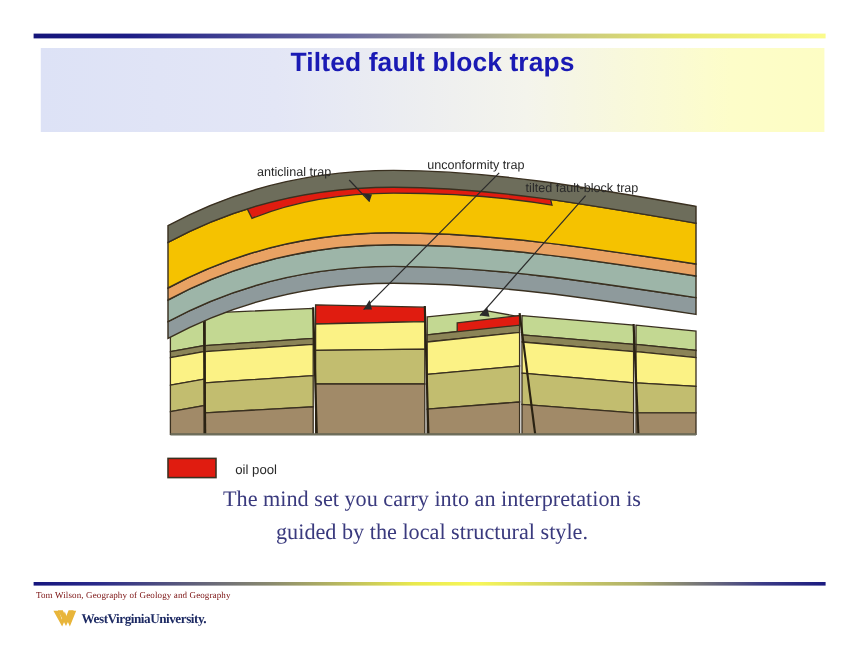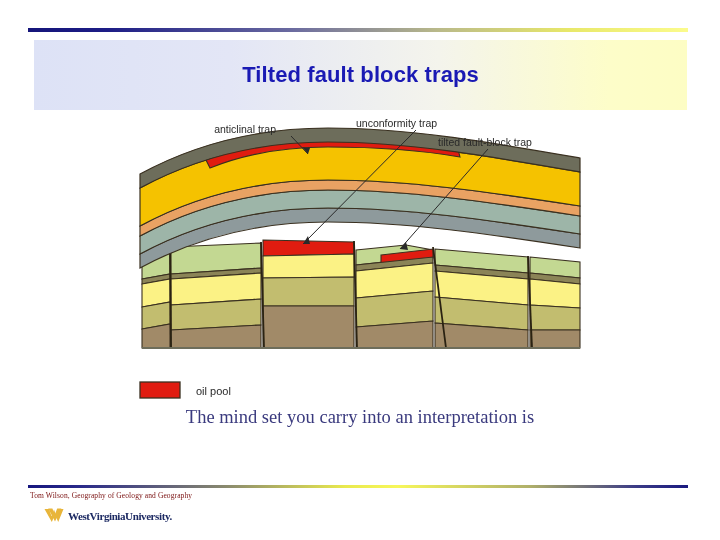--- a/index.html
+++ b/index.html
@@ -27,37 +27,36 @@
 
   
   #title-band {
     position: absolute;
     left: 34px;
     top: 40px;
     width: 653px;
     height: 70px;
     background: linear-gradient(to right, #dde2f6 0%, #e3e6f6 30%, #f4f4ec 62%, #fdfdc9 88%, #fdfdc4 100%);
     display: flex;
-    align-items: center;
     justify-content: center;
   }
   #title-text {
     font-size: 22px;
     font-weight: bold;
     color: #1a1ab4;
     letter-spacing: 0.1px;
     text-align: center;
     line-height: 1.1;
   }
 
   
   #diagram-wrap {
     position: absolute;
     left: 128px;
-    top: 116px;
+    top: 130px;
     width: 464px;
     height: 240px;
   }
   #geo-svg { display: block; width: 464px; height: 240px; }
 
   .geo-label {
     font-family: "Liberation Sans", sans-serif;
     font-size: 10.5px;
     fill: #2a2a2a;
   }
@@ -243,20 +242,21 @@
 
 <div style="position:absolute; left:126px; top:338px; width:300px; height:26px;margin-top:40px;">
   <svg viewBox="0 0 300 26" width="300" height="26" xmlns="http://www.w3.org/2000/svg">
     <rect x="14" y="4" width="40" height="16" fill="#e01c10" stroke="#3a3020" stroke-width="1.3"></rect>
     <text class="legend-label" x="70" y="17">oil pool</text>
   </svg>
 </div>
 
 <div id="caption">
   <div>The mind set you carry into an interpretation is</div>
+  <div>guided by the local structural style.</div>
 </div>
 
 <div id="footer-rule"></div>
 <div id="footer-credit">Tom Wilson, Geography of Geology and Geography</div>
 
 <div id="wvu-logo">
   <svg id="wvu-mark" width="22" height="15" viewBox="0 0 22 15" xmlns="http://www.w3.org/2000/svg">
     <path d="M0.5,1 L5,1 L7.6,8.2 L10,1.6 L12.4,8.2 L15,1 L19.5,1 L14.2,14 L11,6.6 L7.8,14 Z" fill="#e8b53a"></path>
     <path d="M4.2,0.6 L8.4,0.6 L10.8,6.4 L13.2,0.6 L17.4,0.6 L11,13.6 Z" fill="#e8b53a"></path>
   </svg>

